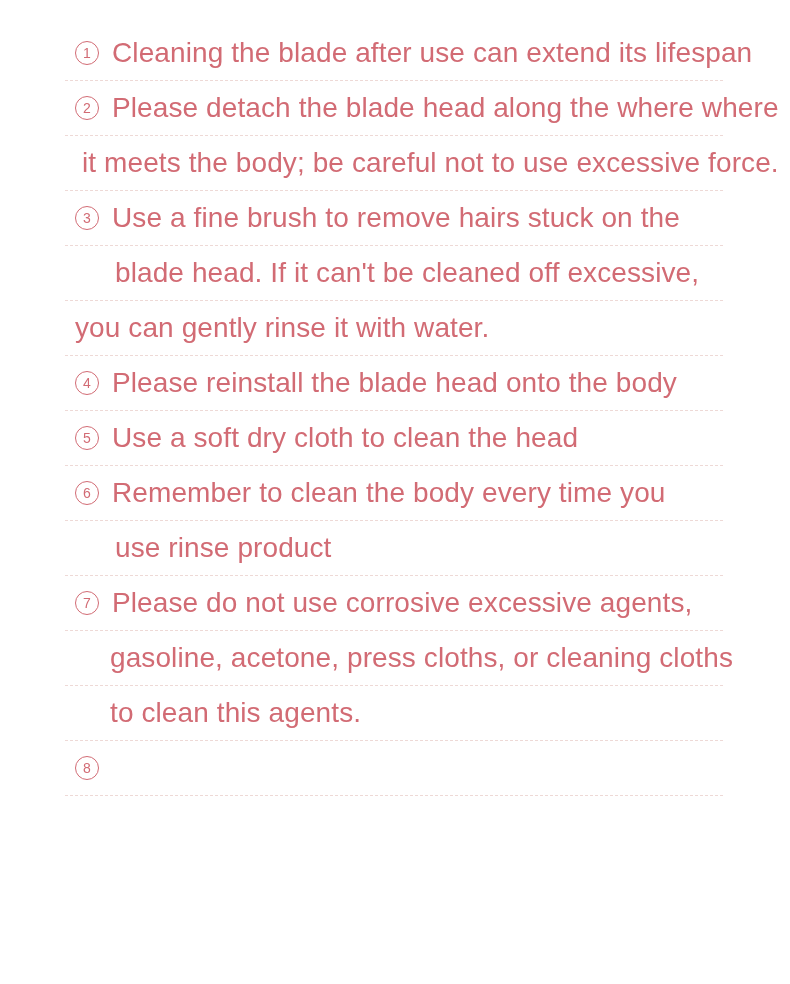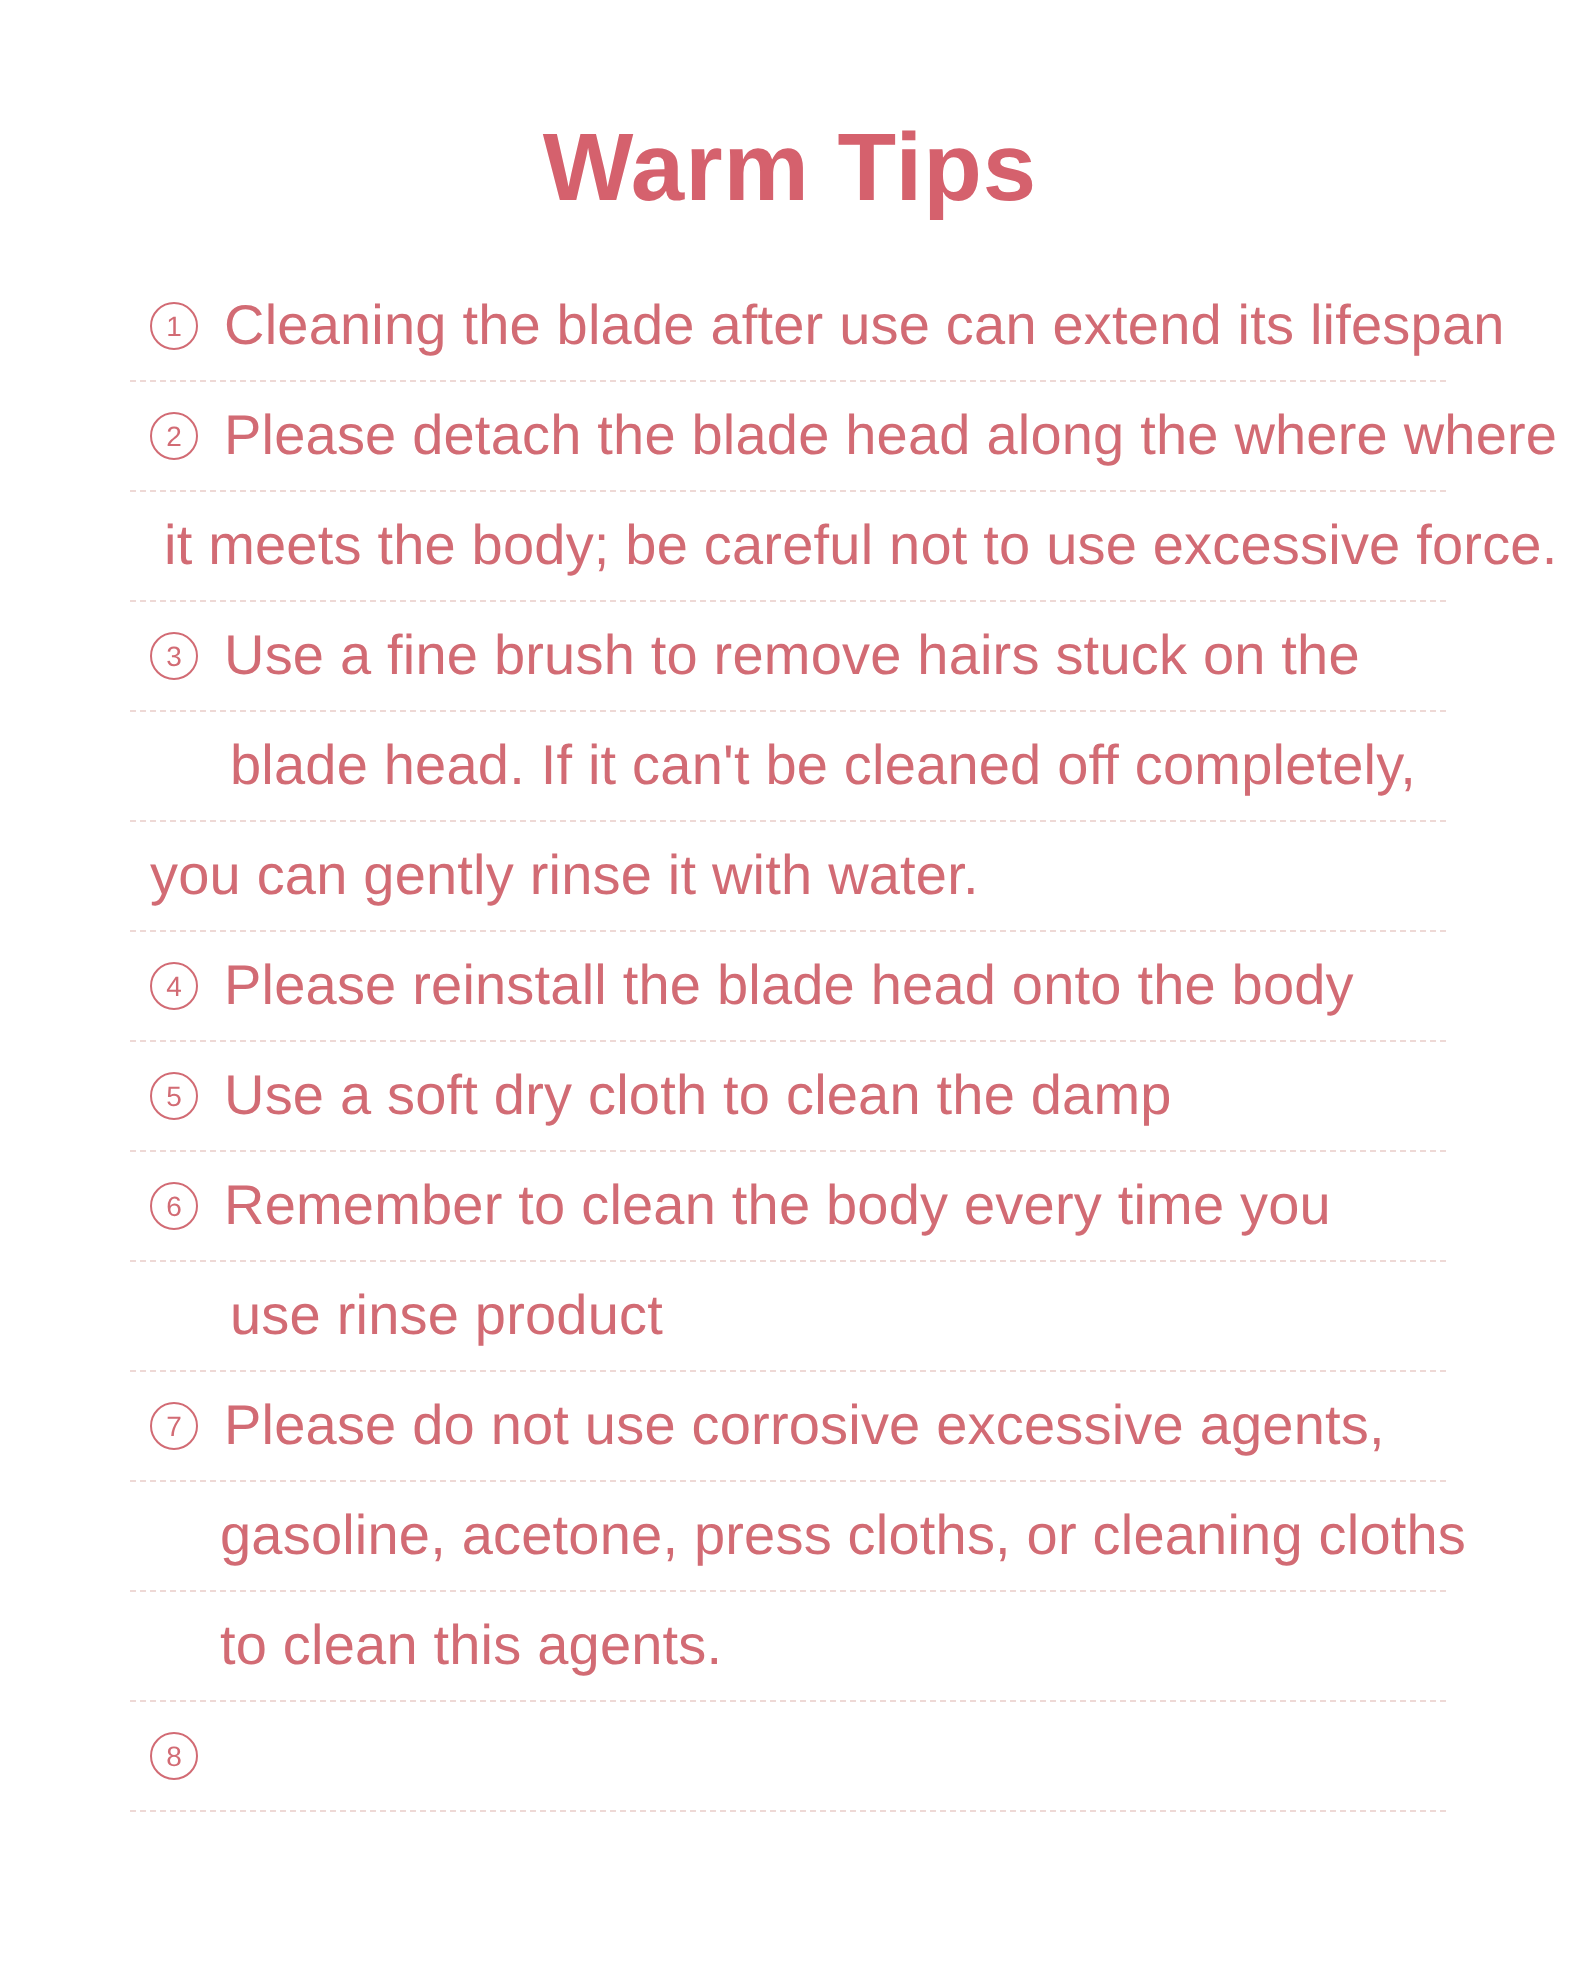--- a/index.html
+++ b/index.html
@@ -54,21 +54,20 @@
   .ind-a{padding-left:10px;}
   .ind-b{padding-left:17px;}
   .ind-c{padding-left:50px;}
   .ind-d{padding-left:45px;}
 </style>
 </head>
 <body>
 
 <div class="page">
 
-  <div class="title">Warm Tips</div>
 
   <div class="tips-list">
 
     <div class="row ind-a">
       <span class="num">1</span>
       <span class="txt">Cleaning the blade after use can extend its lifespan</span>
     </div>
 
     <div class="row ind-a">
       <span class="num">2</span>
@@ -78,35 +77,35 @@
     <div class="row ind-b">
       <span class="txt">it meets the body; be careful not to use excessive force.</span>
     </div>
 
     <div class="row ind-a">
       <span class="num">3</span>
       <span class="txt">Use a fine brush to remove hairs stuck on the</span>
     </div>
 
     <div class="row ind-c">
-      <span class="txt">blade head. If it can't be cleaned off completely,</span>
+      <span class="txt">blade head. If it can't be cleaned off excessive,</span>
     </div>
 
     <div class="row ind-a">
       <span class="txt">you can gently rinse it with water.</span>
     </div>
 
     <div class="row ind-a">
       <span class="num">4</span>
       <span class="txt">Please reinstall the blade head onto the body</span>
     </div>
 
     <div class="row ind-a">
       <span class="num">5</span>
-      <span class="txt">Use a soft dry cloth to clean the damp</span>
+      <span class="txt">Use a soft dry cloth to clean the head</span>
     </div>
 
     <div class="row ind-a">
       <span class="num">6</span>
       <span class="txt">Remember to clean the body every time you</span>
     </div>
 
     <div class="row ind-c">
       <span class="txt">use rinse product</span>
     </div>

